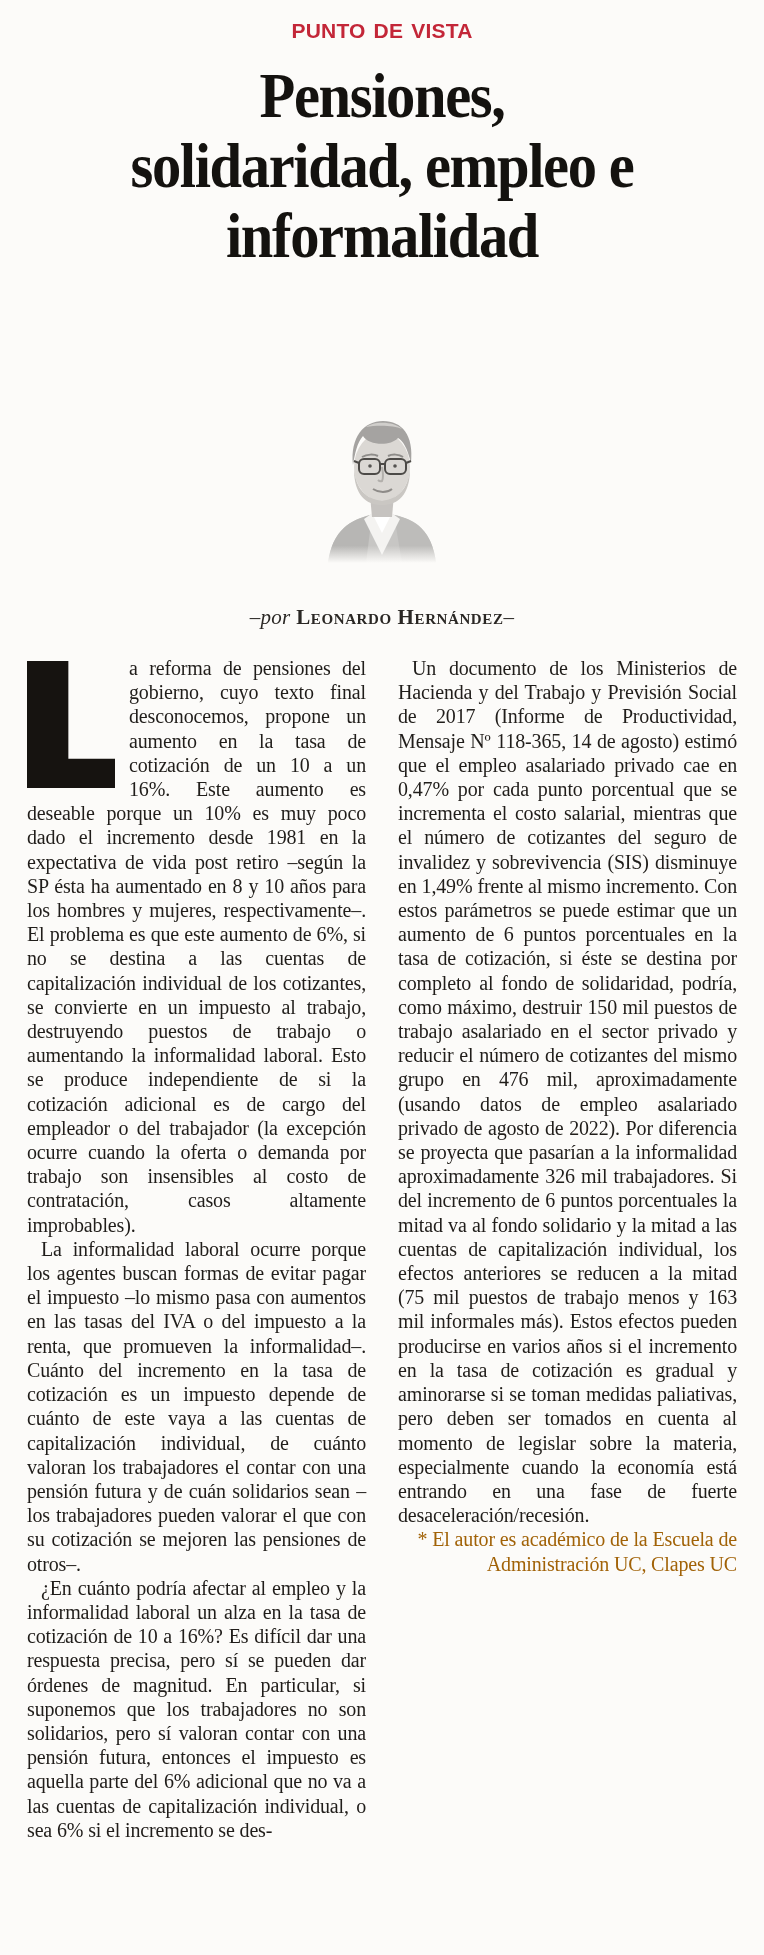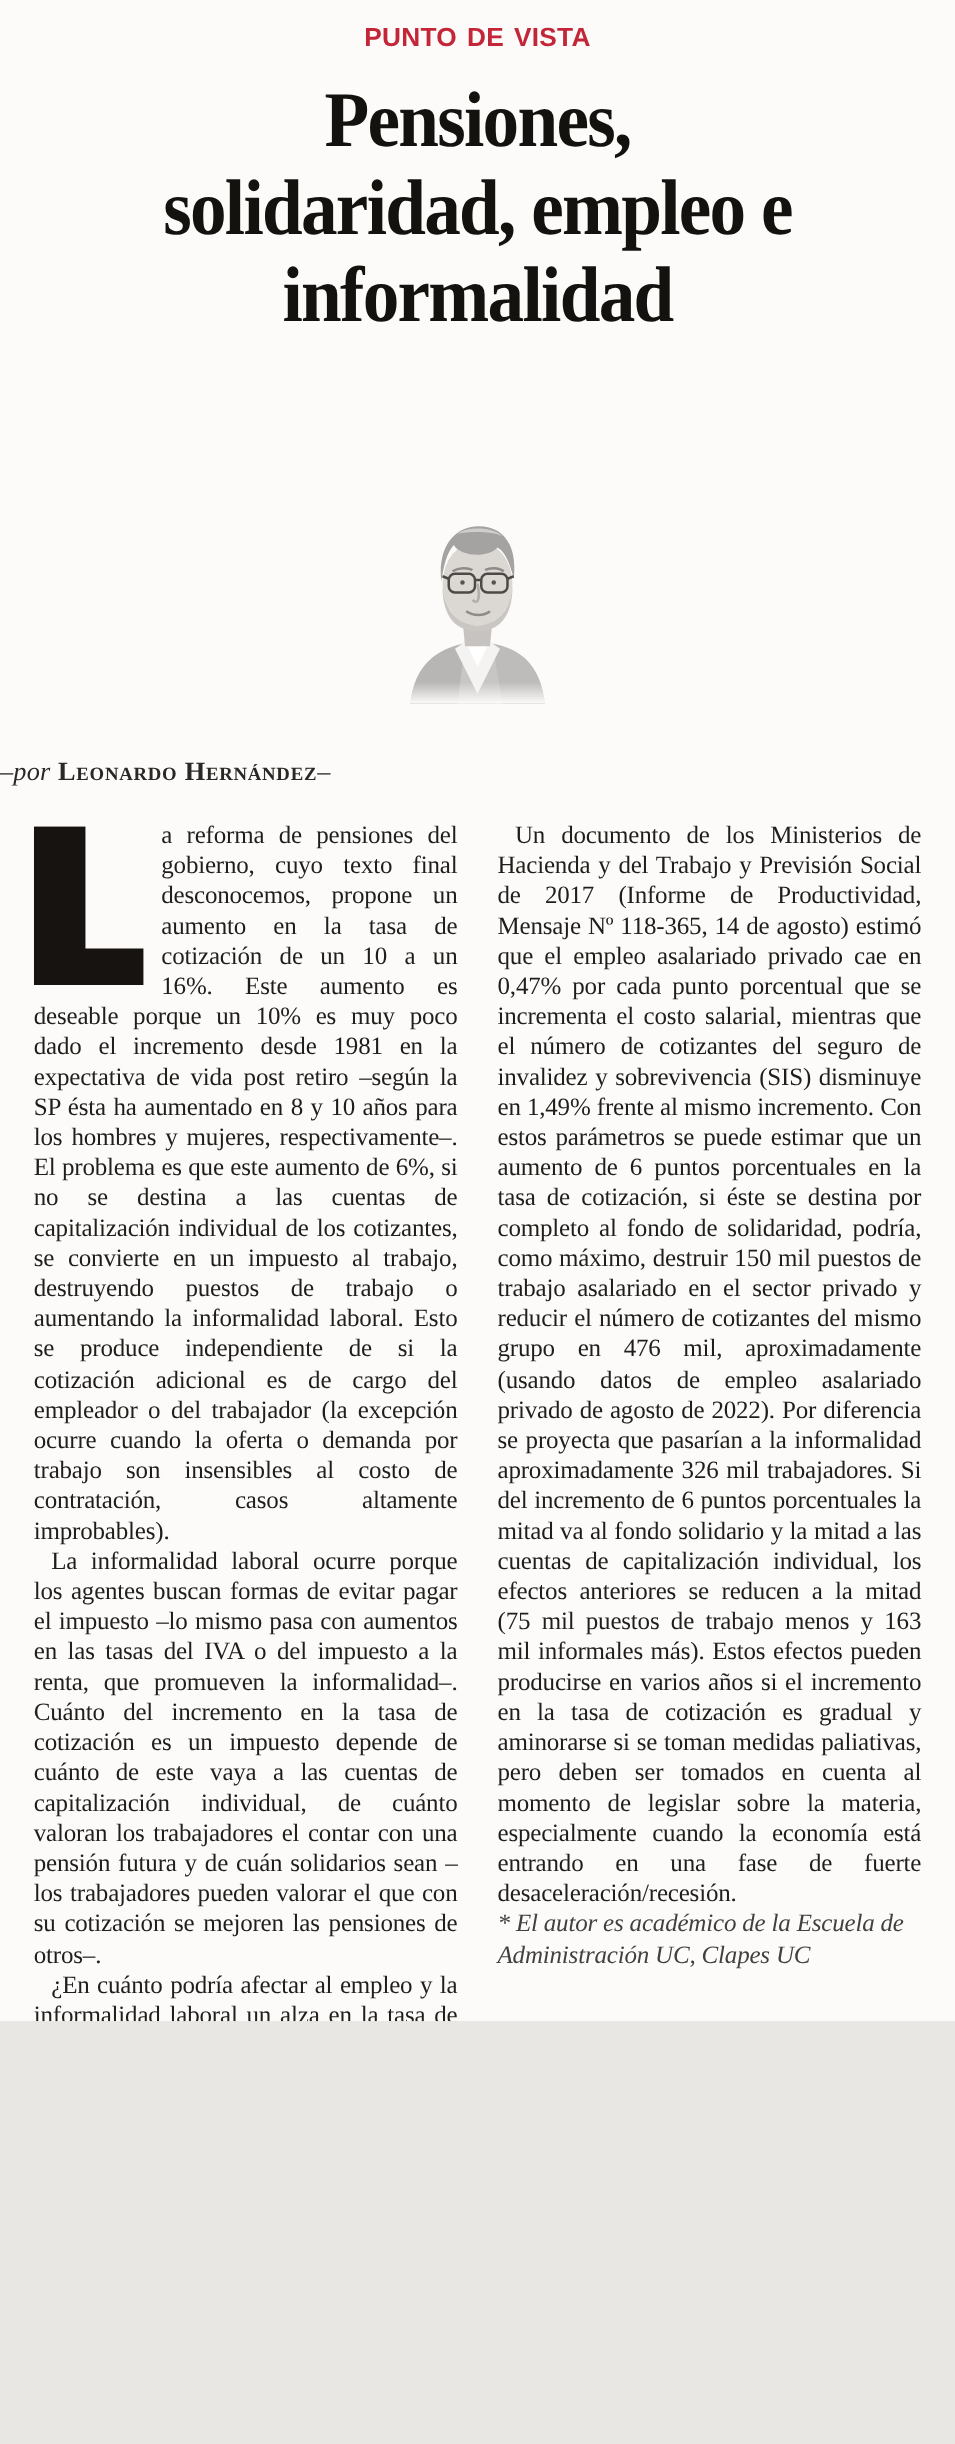--- a/index.html
+++ b/index.html
@@ -1,19 +1,19 @@
 <!DOCTYPE html>
 <html lang="es"><head>
 <meta charset="utf-8">
 <style>
   html,body { margin:0; padding:0; }
   body { background:#e9e7e4; }
   .page {
     position:relative;
-    width:764px; height:1617px;
+    width:764px; height:1955px;
     margin:0 auto;
     background:#fcfbf9;
     font-family:"Liberation Serif", serif;
     color:#201d1a;
     overflow:hidden;
   }
   .kicker {
     padding-top:19px;
     text-align:center;
     font-family:"Liberation Sans", sans-serif;
@@ -33,20 +33,21 @@
     transform:scaleX(0.93);
     color:#14120f;
   }
   .photo-wrap {
     margin-top:134px;
     text-align:center;
     height:158px;
   }
   .byline {
     margin-top:42px;
+    text-align:center;
     font-size:21px;
     color:#2a2724;
   }
   .byline .pre, .byline .suf { font-style:italic; letter-spacing:0.2px; }
   .byline .name {
     font-variant:small-caps;
     font-weight:bold;
     letter-spacing:0.6px;
     padding-left:6px;
   }
@@ -78,25 +79,24 @@
     position:relative;
   }
   .dropcap span {
     position:absolute; inset:0;
     color:transparent;
     font-size:120px; line-height:127px;
     overflow:hidden;
   }
   .footnote {
     margin-top:36px;
-    font-style:italic;
     font-size:20.5px;
     line-height:26px;
-    text-align:left;
-    color:#404040;
+    text-align:right;
+    color:#a16207;
   }
 </style>
 </head>
 <body>
 
 <div class="page">
 
   <div class="kicker" style="color:#c32638;">PUNTO DE VISTA</div>
 
   <h1 class="headline" style="margin:18px 0 0 0;">

